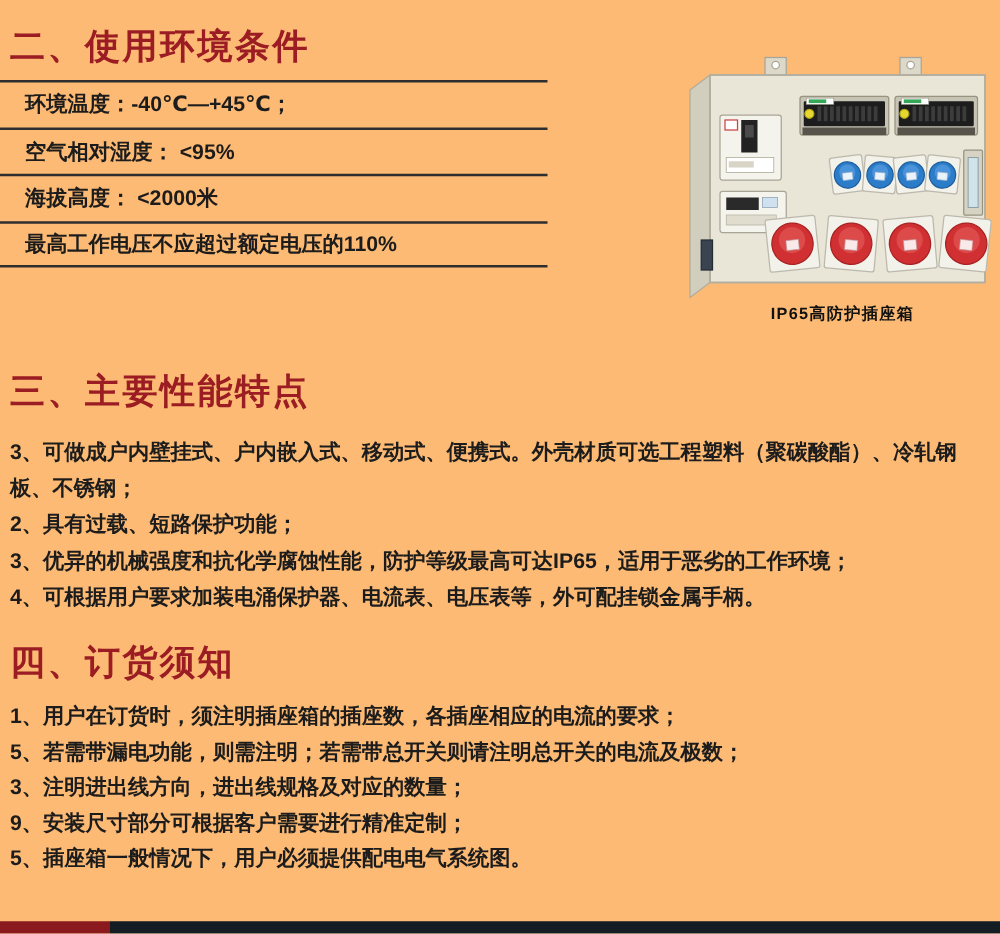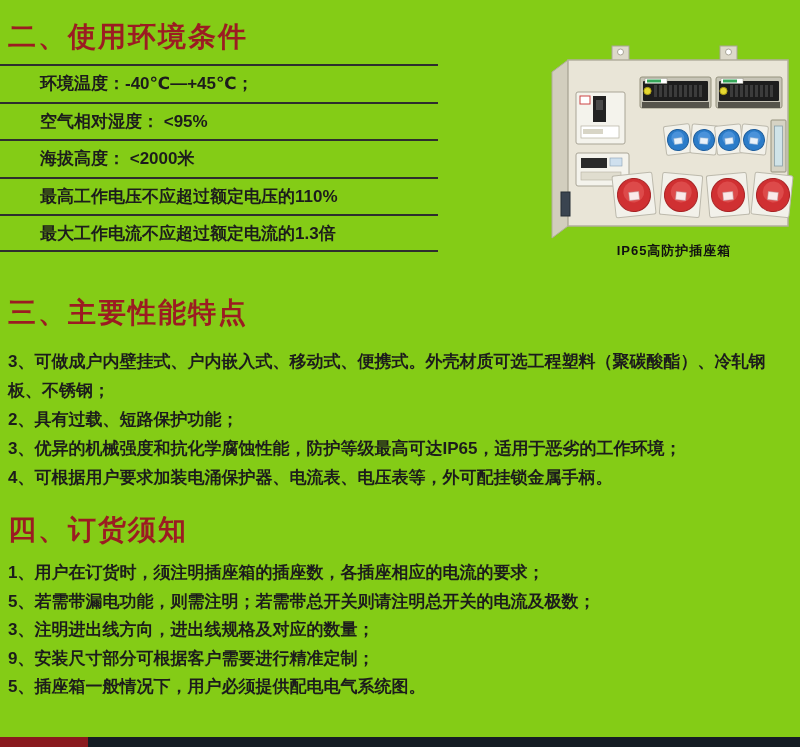--- a/index.html
+++ b/index.html
@@ -3,21 +3,21 @@
 <meta charset="utf-8">
 <style>
   * { margin: 0; padding: 0; box-sizing: border-box; }
   html, body { background: #ffffff; }
   body { font-family: "Liberation Sans", "DejaVu Sans", sans-serif; }
 
   .page {
     position: relative;
     width: 800px;
     height: 747px;
-    background: #84cc16;
+    background: #fdba74;
     overflow: hidden;
     margin: 0 auto;
   }
 
   .sec-heading {
     position: absolute;
     left: 8px;
     font-size: 28px;
     font-weight: 700;
     color: #9b1c22;
@@ -33,21 +33,21 @@
     position: absolute;
     top: 64px;
     left: 0;
     width: 438px;
   }
   .env-row {
     height: 37.6px;
     border-top: 2px solid #2e2e2e;
     display: flex;
     align-items: center;
-    padding-left: 40px;
+    padding-left: 20px;
     font-size: 17px;
     font-weight: 700;
     color: #1c1c1c;
     white-space: nowrap;
   }
   .env-row:last-child { border-bottom: 2px solid #2e2e2e; }
 
   
   .num-list {
     position: absolute;
@@ -99,21 +99,20 @@
 
 <div class="page">
 
   <div class="sec-heading" id="h-env">二、使用环境条件</div>
 
   <div class="env-table">
     <div class="env-row">环境温度：-40℃—+45℃；</div>
     <div class="env-row">空气相对湿度： &lt;95%</div>
     <div class="env-row">海拔高度： &lt;2000米</div>
     <div class="env-row">最高工作电压不应超过额定电压的110%</div>
-    <div class="env-row">最大工作电流不应超过额定电流的1.3倍</div>
   </div>
 
   <div class="product-figure">
     <svg width="252" height="230" viewBox="0 0 252 230">
 
       <g>
         <rect x="64" y="12" width="17" height="15" fill="#ddd9ca" stroke="#a9a596" stroke-width="1"></rect>
         <circle cx="72.5" cy="18" r="3" fill="#ffffff" stroke="#a9a596"></circle>
         <rect x="172" y="12" width="17" height="15" fill="#ddd9ca" stroke="#a9a596" stroke-width="1"></rect>
         <circle cx="180.5" cy="18" r="3" fill="#ffffff" stroke="#a9a596"></circle>

